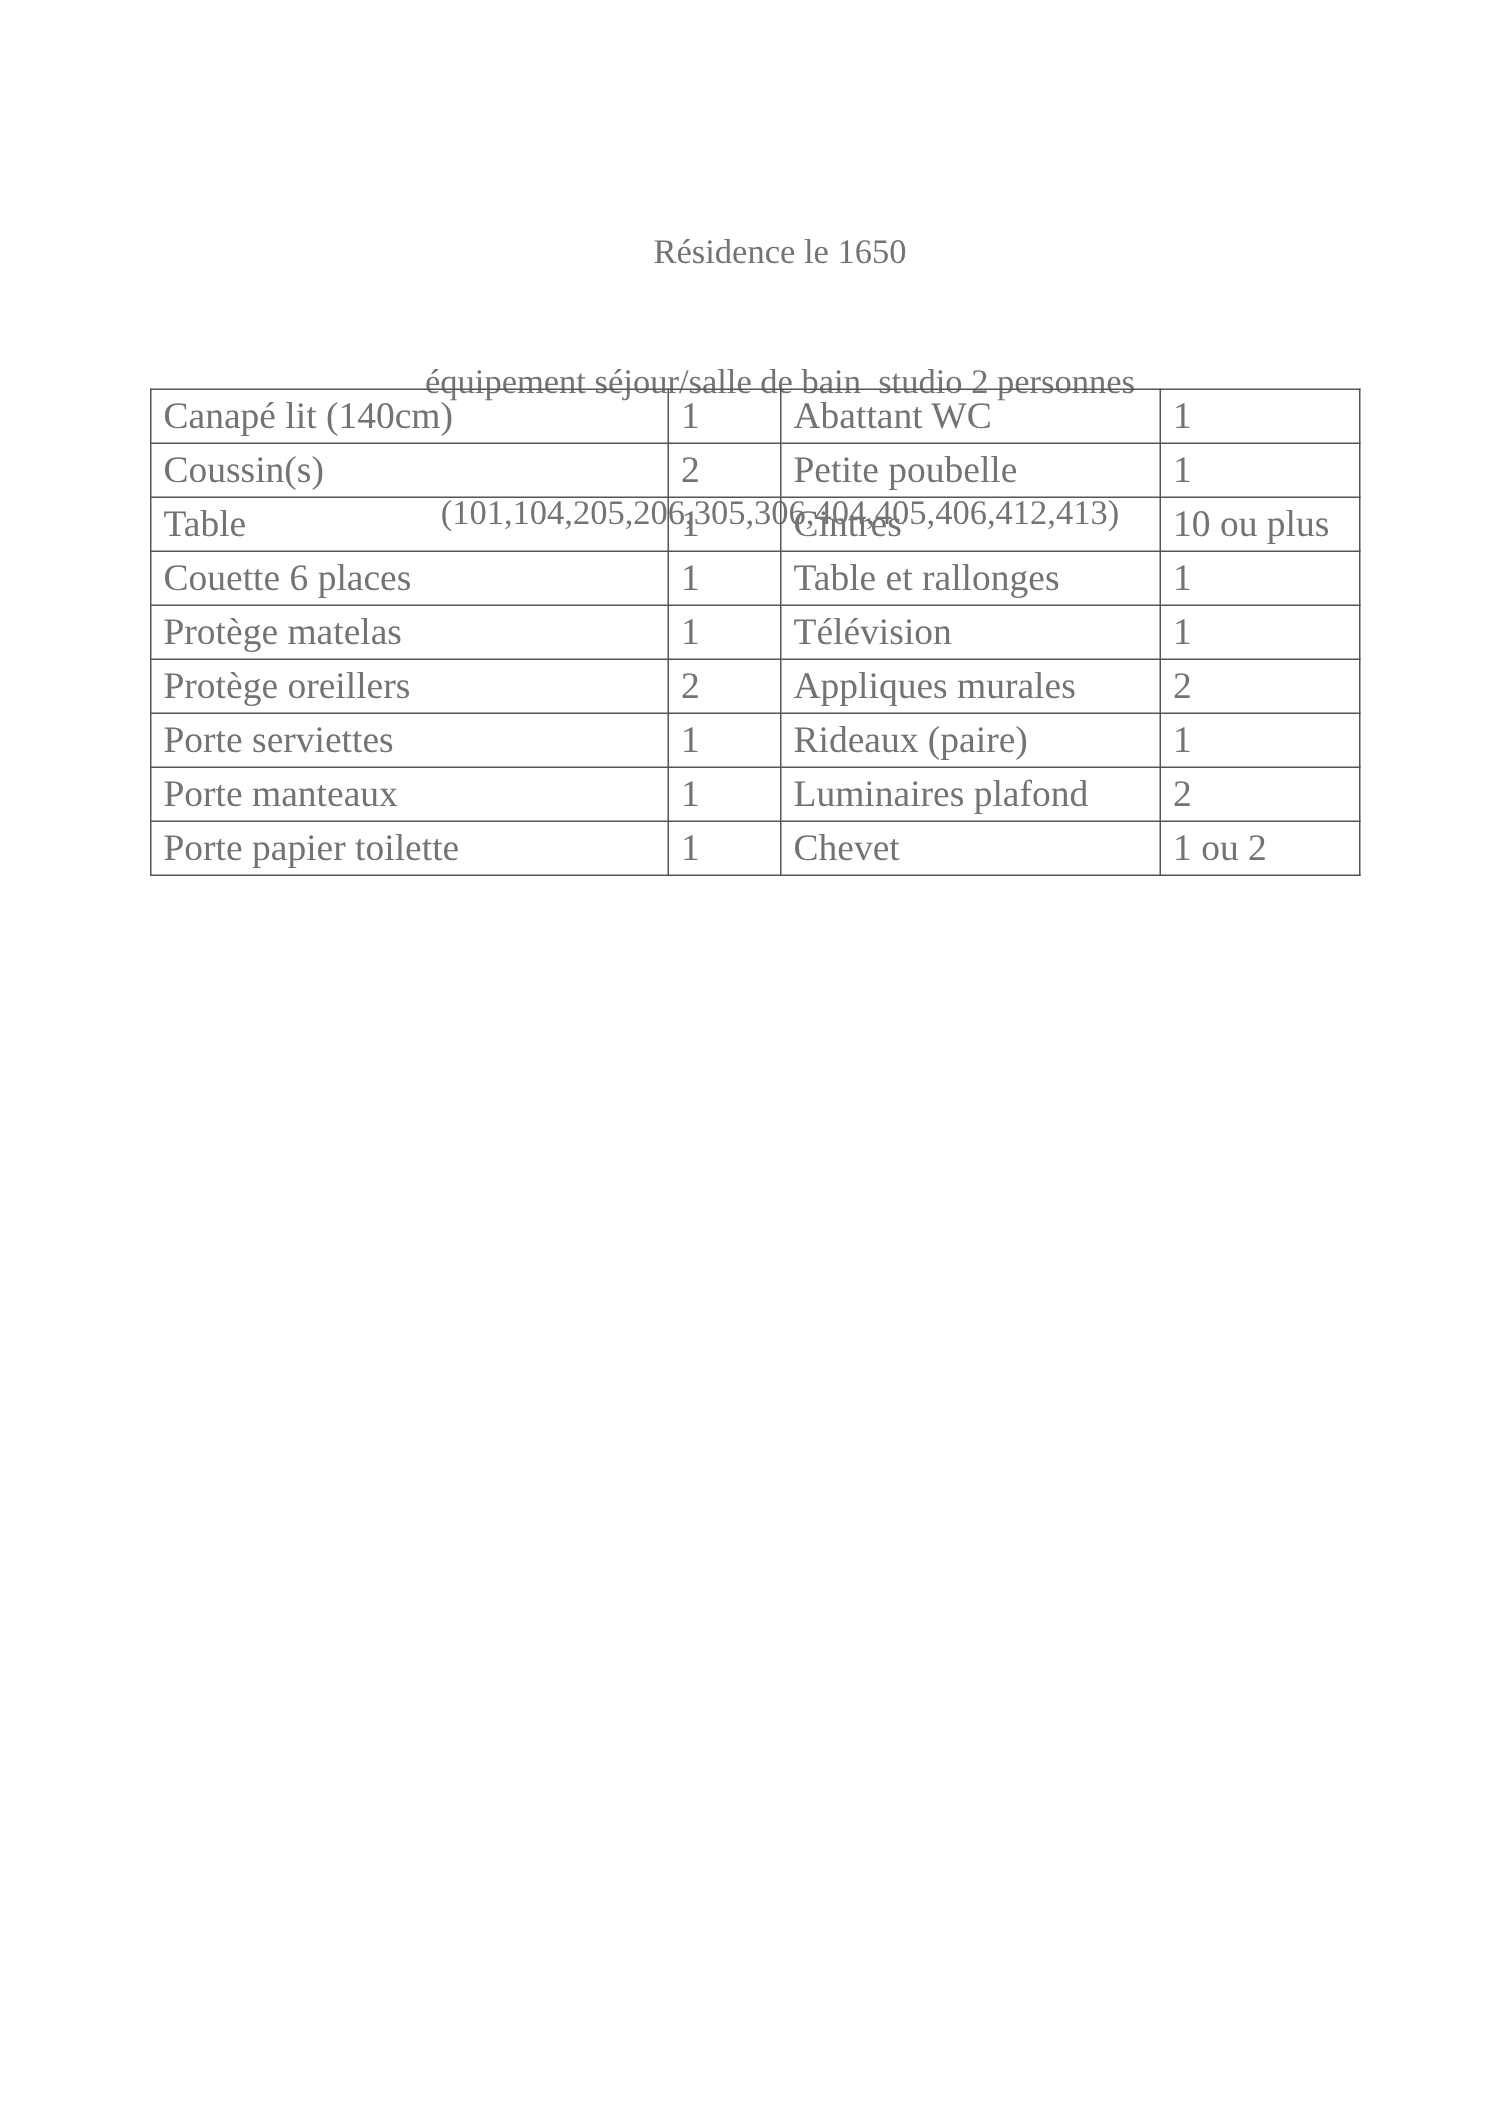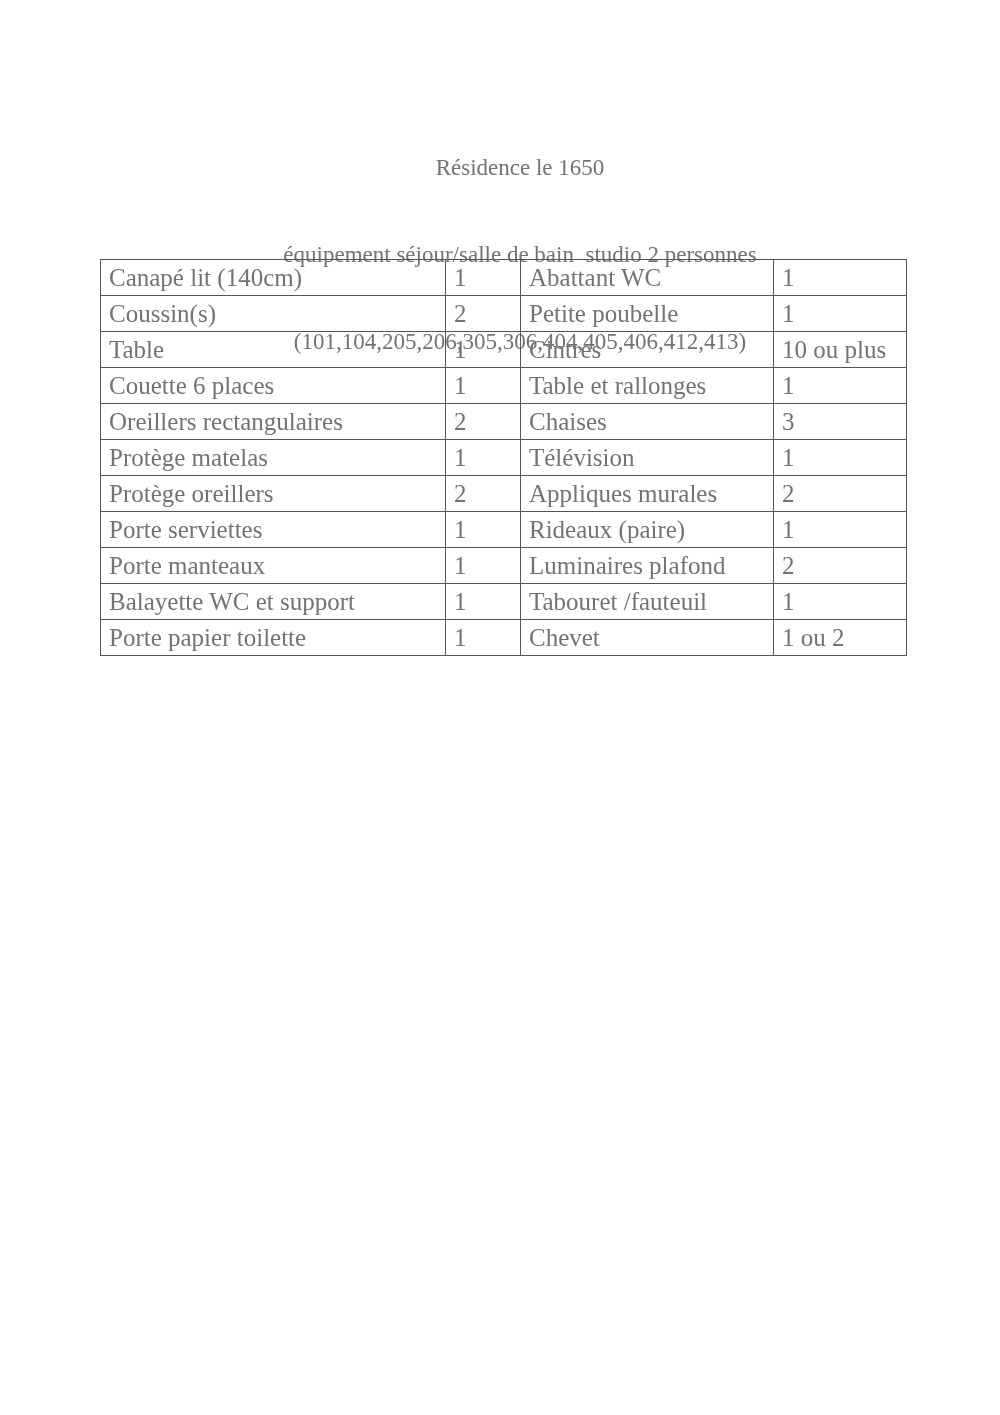--- a/index.html
+++ b/index.html
@@ -84,26 +84,20 @@
           <td>Cintres</td>
           <td>10 ou plus</td>
         </tr>
         <tr>
           <td>Couette 6 places</td>
           <td>1</td>
           <td>Table et rallonges</td>
           <td>1</td>
         </tr>
         <tr>
-          <td>Oreillers rectangulaires</td>
-          <td>2</td>
-          <td>Chaises</td>
-          <td>3</td>
-        </tr>
-        <tr>
           <td>Protège matelas</td>
           <td>1</td>
           <td>Télévision</td>
           <td>1</td>
         </tr>
         <tr>
           <td>Protège oreillers</td>
           <td>2</td>
           <td>Appliques murales</td>
           <td>2</td>
@@ -114,26 +108,20 @@
           <td>Rideaux (paire)</td>
           <td>1</td>
         </tr>
         <tr>
           <td>Porte manteaux</td>
           <td>1</td>
           <td>Luminaires plafond</td>
           <td>2</td>
         </tr>
         <tr>
-          <td>Balayette WC et support</td>
-          <td>1</td>
-          <td>Tabouret /fauteuil</td>
-          <td>1</td>
-        </tr>
-        <tr>
           <td>Porte papier toilette</td>
           <td>1</td>
           <td>Chevet</td>
           <td>1 ou 2</td>
         </tr>
       </tbody>
   </table>
 
 </div>
 

